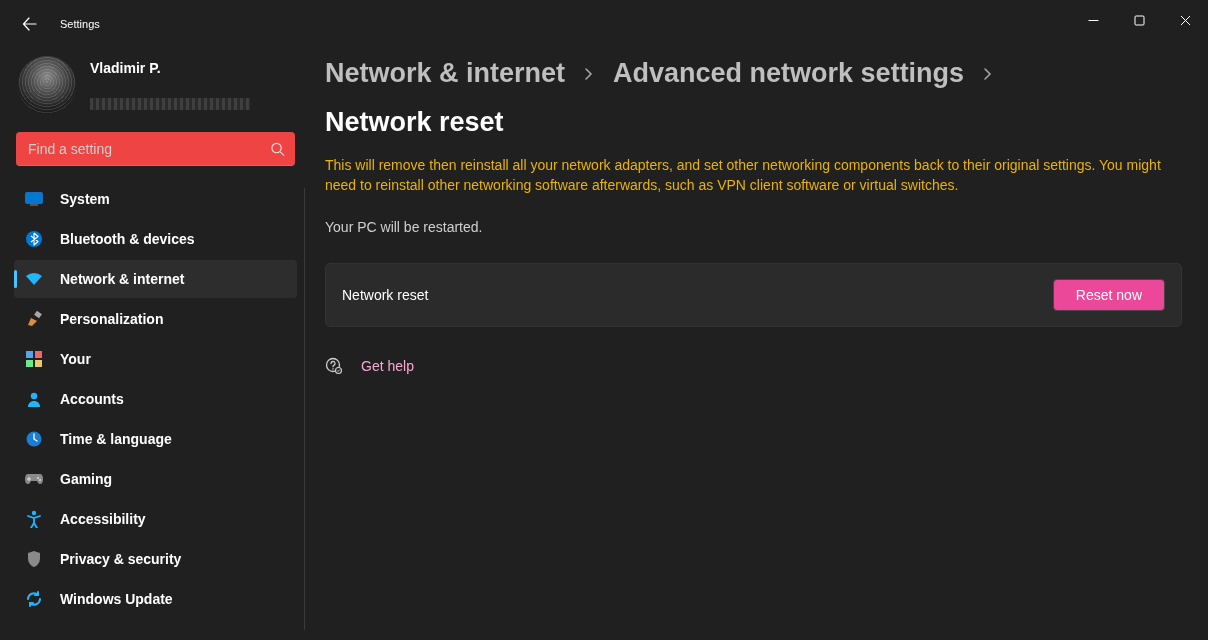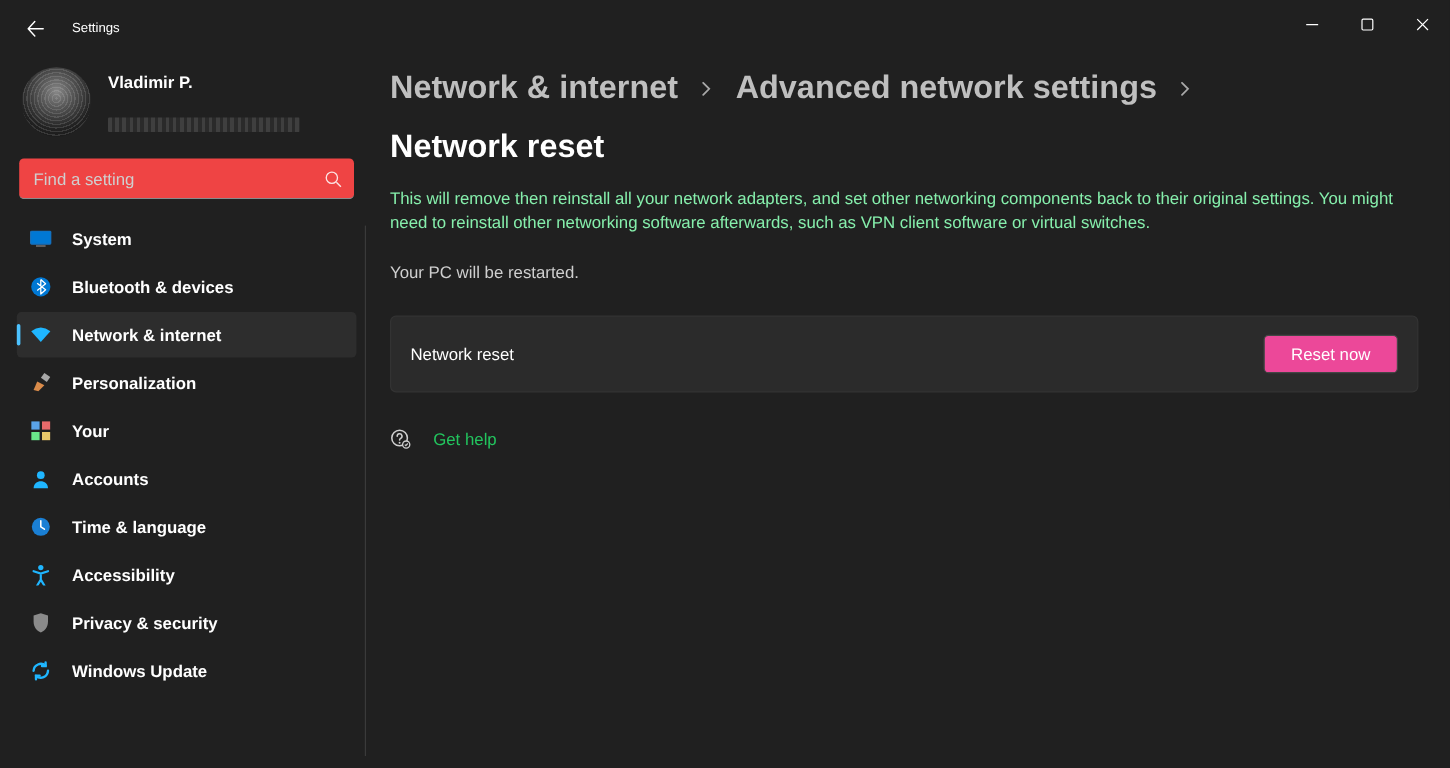--- a/index.html
+++ b/index.html
@@ -157,21 +157,21 @@
     color: #ffffff; font-weight: 600;
     cursor: default;
   }
   .crumb-sep {
     color: #9b9b9b;
     font-size: 18px;
     position: relative; top: -2px;
   }
 
   .desc {
-    color: #86efac;
+    color: #eab308;
     font-size: 14px;
     line-height: 1.4;
     max-width: 860px;
   }
   .desc2 {
     color: #cfcfcf;
     font-size: 14px;
     margin-top: 24px;
   }
 
@@ -194,21 +194,21 @@
     font-size: 14px;
     cursor: pointer;
   }
 
   .help-row {
     margin-top: 30px;
     display: flex; align-items: center; gap: 18px;
     cursor: pointer;
     width: fit-content;
   }
-  .help-label { font-size: 14px; color: #22c55e; text-align: right; }
+  .help-label { font-size: 14px; color: #f9a8d4; text-align: right; }
 
   svg { display:block; }
 </style>
 </head>
 <body>
 
 <div class="titlebar">
   <div class="back-btn">
     <svg width="16" height="16" viewBox="0 0 16 16">
         <path d="M7 2 1.5 8 7 14M2 8h12" stroke="#fff" stroke-width="1.2" fill="none" stroke-linecap="round" stroke-linejoin="round"></path>
@@ -321,20 +321,31 @@
       <div class="nav-item">
         <span class="nav-icon">
           <svg width="18" height="18" viewBox="0 0 18 18">
               <circle cx="9" cy="9" r="7.5" fill="#1a7fd4"></circle>
               <path d="M9 4v5l3 2" stroke="#fff" stroke-width="1.3" fill="none" stroke-linecap="round"></path>
             </svg>
         </span>
         <span class="nav-label">Time &amp; language</span>
       </div>
 
+      <div class="nav-item">
+        <span class="nav-icon">
+          <svg width="20" height="14" viewBox="0 0 20 14">
+              <path d="M4 2h12c2 0 3 2 3 5s-1 5-3 5c-1.5 0-2-1-3-3H7c-1 2-1.5 3-3 3-2 0-3-2-3-5s1-5 3-5z" fill="#8a8a8a"></path>
+              <circle cx="14" cy="6" r="1" fill="#ddd"></circle>
+              <circle cx="16" cy="8" r="1" fill="#ddd"></circle>
+              <path d="M5 5v4M3 7h4" stroke="#ddd" stroke-width="1.2"></path>
+            </svg>
+        </span>
+        <span class="nav-label">Gaming</span>
+      </div>
 
       <div class="nav-item">
         <span class="nav-icon">
           <svg width="16" height="18" viewBox="0 0 16 18">
               <circle cx="8" cy="3" r="2.2" fill="#1fb6ff"></circle>
               <path d="M2 6l6 2 6-2M8 8v5l-3 5m3-5 3 5" stroke="#1fb6ff" stroke-width="1.8" fill="none" stroke-linecap="round"></path>
             </svg>
         </span>
         <span class="nav-label">Accessibility</span>
       </div>

